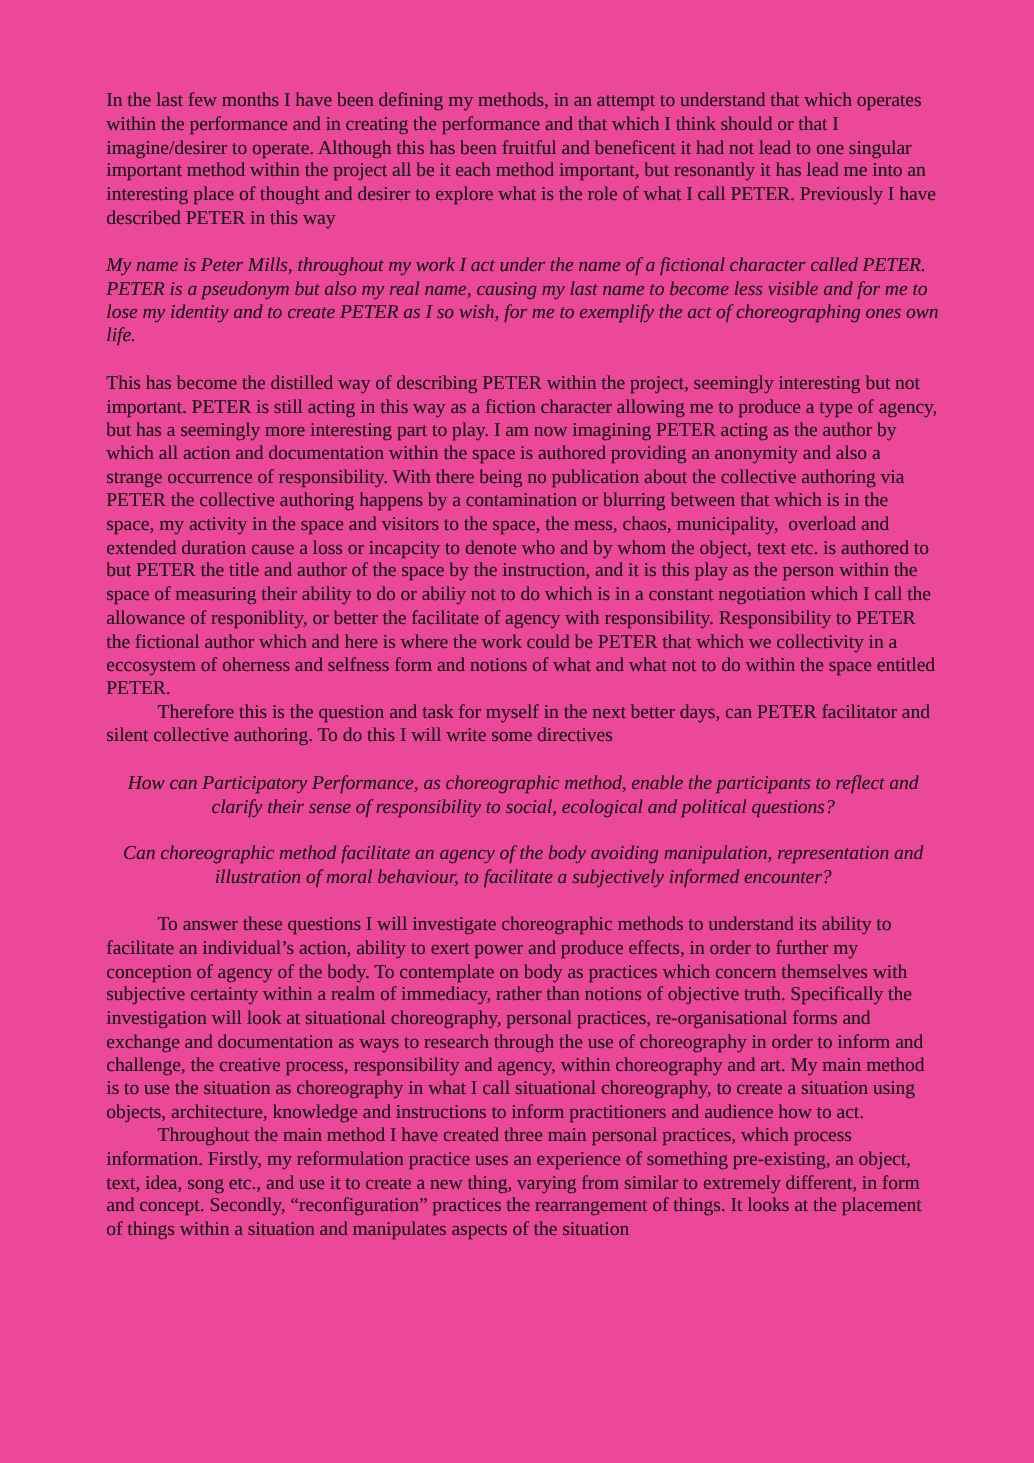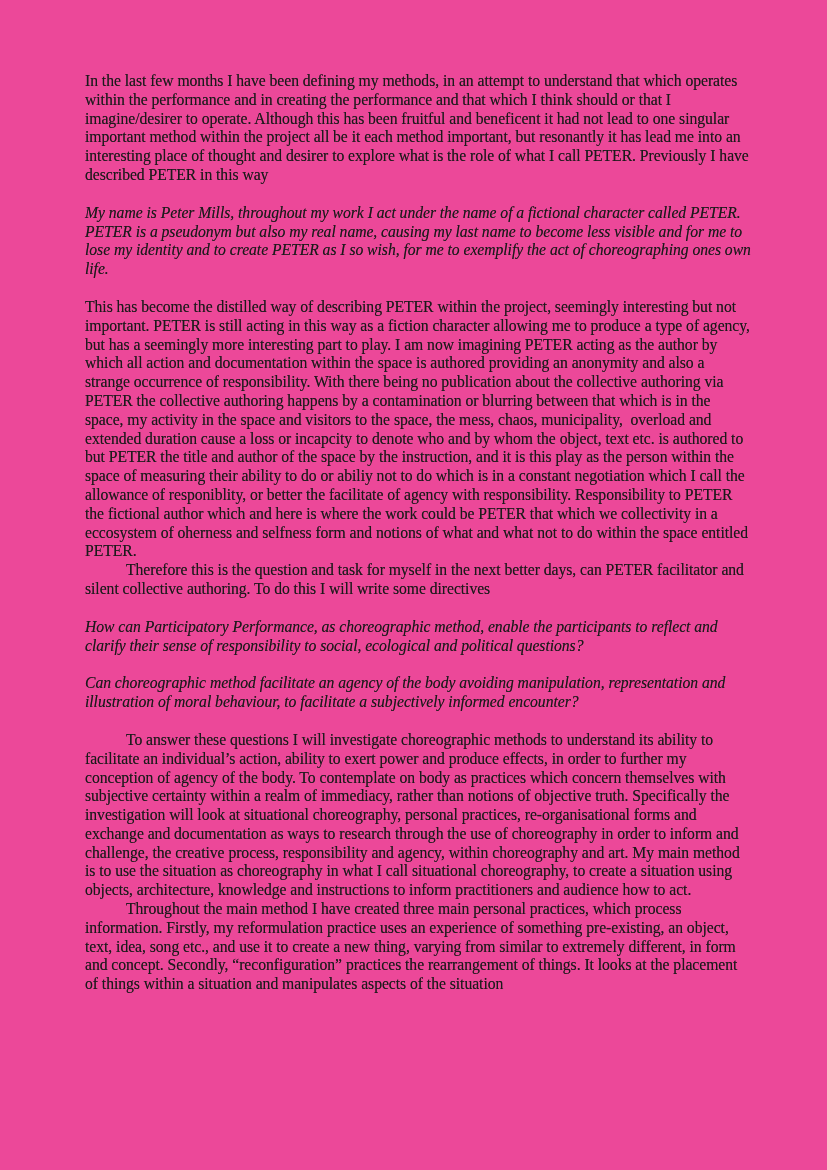--- a/index.html
+++ b/index.html
@@ -27,21 +27,21 @@
     color: #1b1b1b;
     text-shadow: 0 0 0.4px rgba(20,20,20,0.55);
   }
   .para {
     margin: 0;
     white-space: pre-wrap;
     text-align: left;
   }
   .para.gap    { margin-top: 19px; }
   .para.indent { text-indent: 41px; }
-  .para.center { text-align: left; text-indent: 0; }
+  .para.center { text-align: center; text-indent: 0; }
   .para.italic { font-style: italic; }
   .run.it      { }
 </style>
 </head>
 <body>
 
 <div class="page">
   <div class="doc-body">
       <p class="para"><span class="run">In the last few months I have been defining my methods, in an attempt to understand that which operates within the performance and in creating the performance and that which I think should or that I imagine/desirer to operate. Although this has been fruitful and beneficent it had not lead to one singular important method within the project all be it each method important, but resonantly it has lead me into an interesting place of thought and desirer to explore what is the role of what I call PETER. Previously I have described PETER in this way</span></p>
       <p class="para gap italic"><span class="run it">My name is Peter Mills, throughout my work I act under the name of a fictional character called PETER. PETER is a pseudonym but also my real name, causing my last name to become less visible and for me to lose my identity and to create PETER as I so wish, for me to exemplify the act of choreographing ones own life.</span></p>

